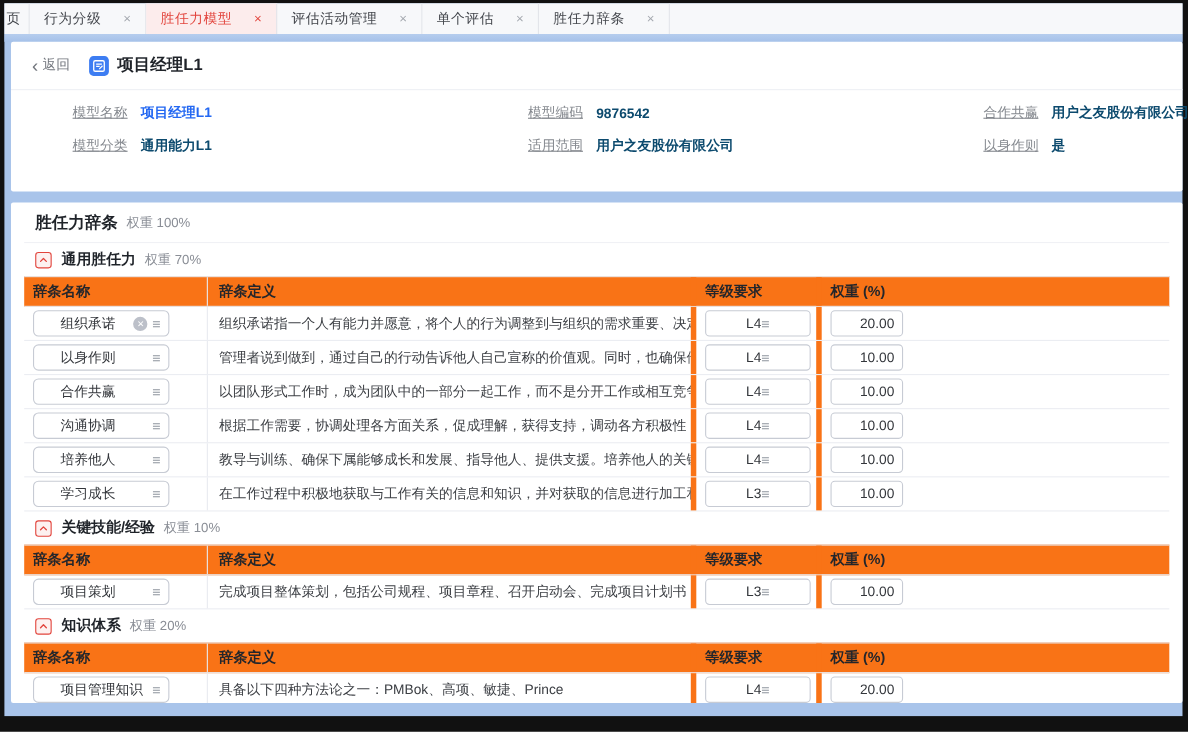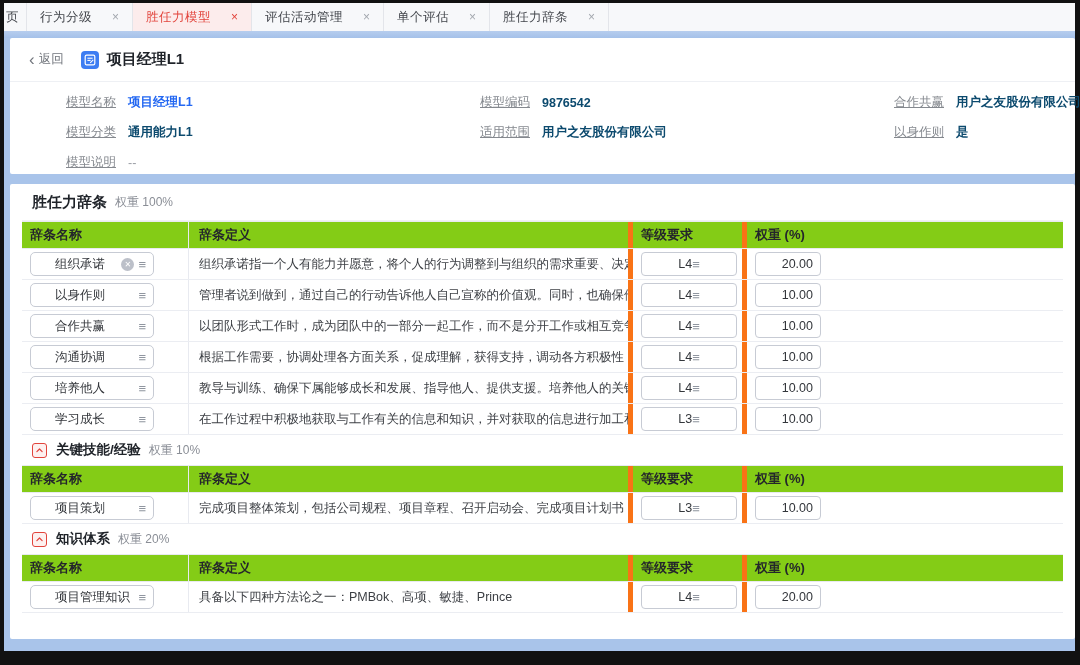--- a/index.html
+++ b/index.html
@@ -44,21 +44,21 @@
                     border-bottom:1px solid #f0f1f5; }
   .main-title { font-size:15px; font-weight:700; color:#1f2329; }
   .weight-label { font-size:12px; color:#8a8e96; margin-left:8px; }
 
   .sec-header { height:30px; display:flex; align-items:center; padding-left:10px; }
   .sec-toggle { width:15px; height:15px; border:1px solid #e2443c; background:#fdf1f0; border-radius:3px;
                 display:flex; align-items:center; justify-content:center; margin-right:9px; cursor:pointer; }
   .sec-name { font-size:13.5px; font-weight:700; color:#1f2329; }
 
   .tgrid { display:grid; grid-template-columns:166px 440px 114px auto; }
-  .thead { background:#84cc16; border-top:1px solid #e8eaf0; border-bottom:1px solid #e8eaf0; }
+  .thead { background:#f97316; border-top:1px solid #e8eaf0; border-bottom:1px solid #e8eaf0; }
   .thead .cell { height:26px; display:flex; align-items:center; font-size:13px; font-weight:700; color:#24262b; }
   .trow { border-bottom:1px solid #ebedf2; }
   .trow .cell { height:30px; display:flex; align-items:center; }
   .cell { padding-left:8px; overflow:hidden; }
   .cell.c2 { border-left:1px solid #e8eaf0; padding-left:10px; }
   .cell.c3, .cell.c4 { border-left:5px solid #f97316; }
   .def { font-size:12.5px; color:#3c3f44; white-space:nowrap; overflow:hidden; }
 
   .pill { height:24px; border:1px solid #c7cbd4; border-radius:4px; background:#fff;
           display:flex; align-items:center; padding:0 7px; font-size:12.5px; color:#33363b;justify-content:flex-end; }
@@ -140,33 +140,38 @@
               <span class="ivalue">通用能力L1</span>
             </div>
             <div class="info-item">
               <span class="ilabel">适用范围</span>
               <span class="ivalue">用户之友股份有限公司</span>
             </div>
             <div class="info-item">
               <span class="ilabel">以身作则</span>
               <span class="ivalue">是</span>
             </div>
-            <div class="info-item">
-              <span class="ilabel">模型说明</span>
-              <span class="ivalue muted">--</span>
-            </div>
           </div>
       </div>
 
       <div class="card main-card">
         <div class="main-title-row">
           <span class="main-title">胜任力辞条</span>
           <span class="weight-label">权重 100%</span>
         </div>
         <div id="sections">
+            <div class="sec-header">
+              <div class="sec-toggle">
+                <svg width="9" height="9" viewBox="0 0 12 12">
+                  <polyline points="2.5,7.5 6,4 9.5,7.5" fill="none" stroke="#e2443c" stroke-width="1.6" stroke-linecap="round" stroke-linejoin="round"></polyline>
+                </svg>
+              </div>
+              <span class="sec-name">通用胜任力</span>
+              <span class="weight-label">权重 70%</span>
+            </div>
             <div class="tgrid thead">
               <div class="cell c1">辞条名称</div>
               <div class="cell c2">辞条定义</div>
               <div class="cell c3">等级要求</div>
               <div class="cell c4">权重 (%)</div>
             </div>
             <div class="tgrid trow">
               <div class="cell c1">
                 <div class="pill name-pill">
                   <span class="">组织承诺</span>

